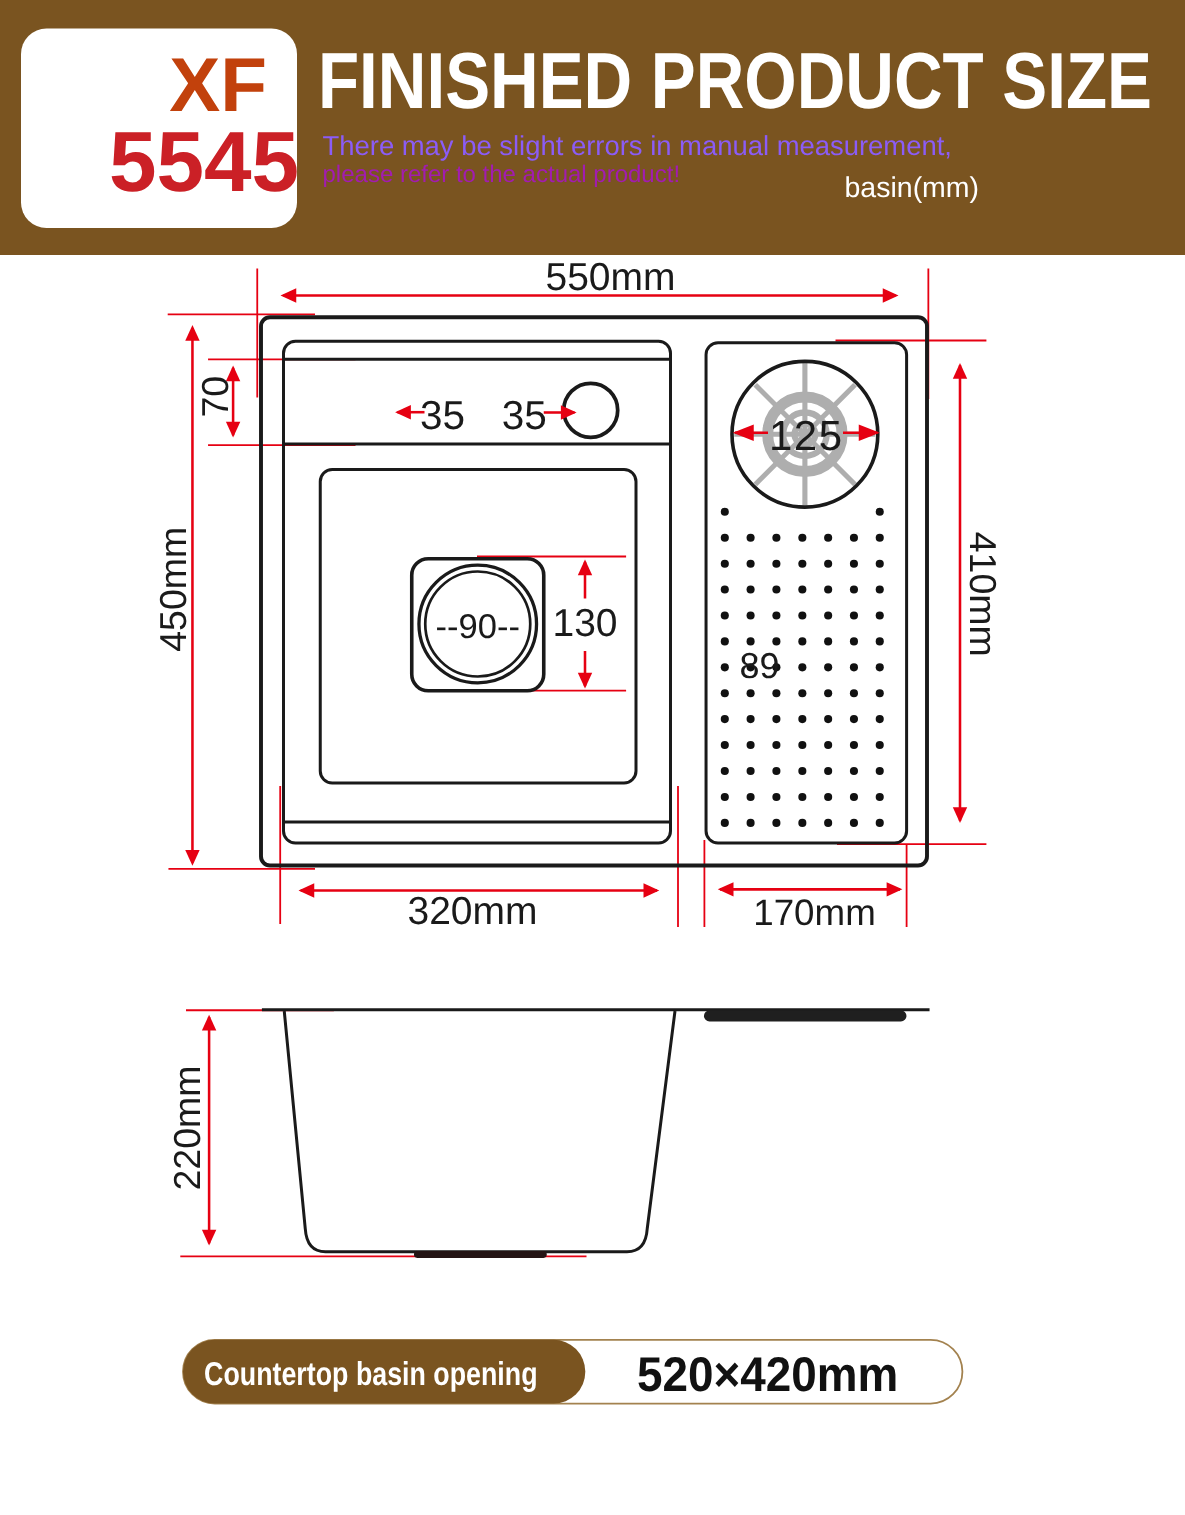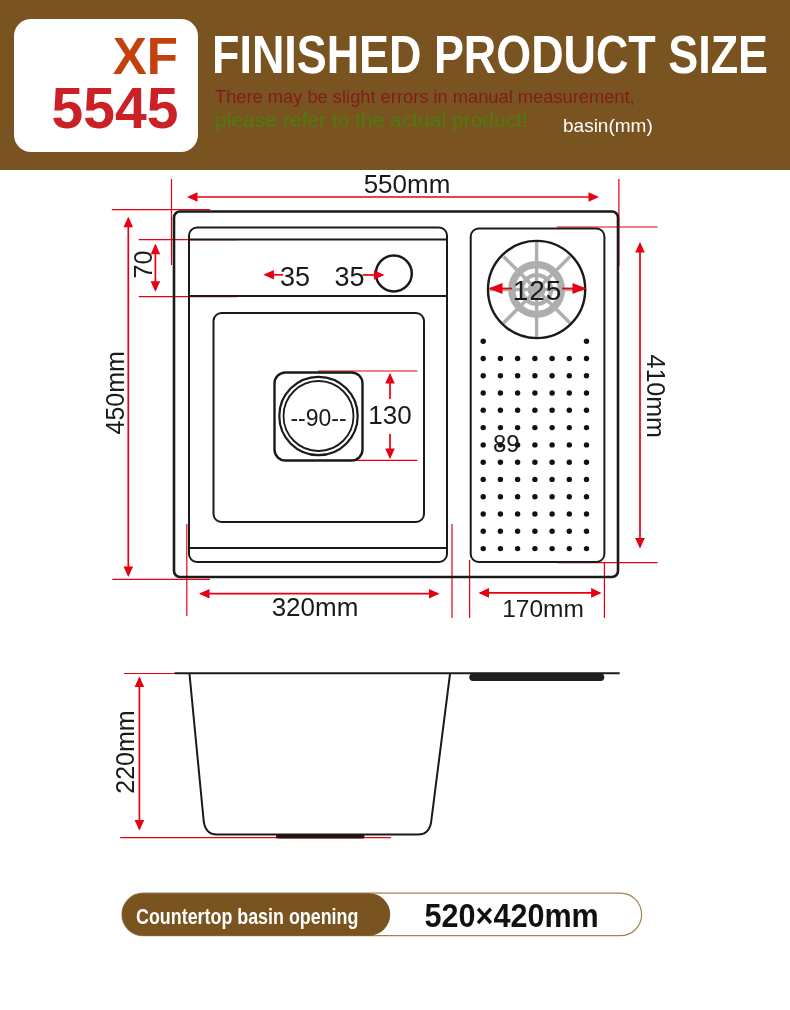--- a/index.html
+++ b/index.html
@@ -8,27 +8,27 @@
 </style>
 </head>
 <body>
 
 <div class="abs" style="left:0;top:0;width:790px;height:170px;background:#7a5420;"></div>
 
 <div class="abs" style="left:14px;top:19px;width:184px;height:133px;background:#fff;border-radius:17px;"></div>
 
 <div class="abs" style="left:14px;top:31px;width:164px;text-align:right;color:#c2410c;font-size:51px;font-weight:bold;line-height:1;">XF</div>
 
-<div class="abs" style="left:3px;top:80px;width:184px;text-align:center;color:#cb2026;font-size:57px;font-weight:bold;line-height:1;padding-left:20px;">5545</div>
+<div class="abs" style="left:24px;top:80px;width:184px;text-align:center;color:#cb2026;font-size:57px;font-weight:bold;line-height:1;padding-left:20px;">5545</div>
 
 <div class="abs" style="left:212px;top:24px;width:700px;color:#fff;font-size:53px;font-weight:bold;white-space:nowrap;transform:scale(0.8467,1);transform-origin:left top;">FINISHED PRODUCT SIZE</div>
 
-<div class="abs" style="left:215px;top:86px;color:#7f1d1d;font-size:18.3px;">There may be slight errors in manual measurement,</div>
-
-<div class="abs" style="left:215px;top:108px;color:#4d7c0f;font-size:21px;">please refer to the actual product!</div>
+<div class="abs" style="left:215px;top:86px;color:#8b5cf6;font-size:18.3px;">There may be slight errors in manual measurement,</div>
+
+<div class="abs" style="left:215px;top:108px;color:#a21caf;font-size:16px;">please refer to the actual product!</div>
 
 <div class="abs" style="left:563px;top:115px;color:#fff;font-size:19px;">basin(mm)</div>
 
 <svg class="abs" style="left:0;top:0;" width="790" height="1010" viewBox="0 0 790 1010" fill="none">
 
   <g stroke="#e60012" stroke-width="1.2">
     <path d="M171.5 179 V265"></path>
     <path d="M618.9 179 V266"></path>
     <path d="M111.8 209.6 H210"></path>
     <path d="M112.3 579.3 H210"></path>

